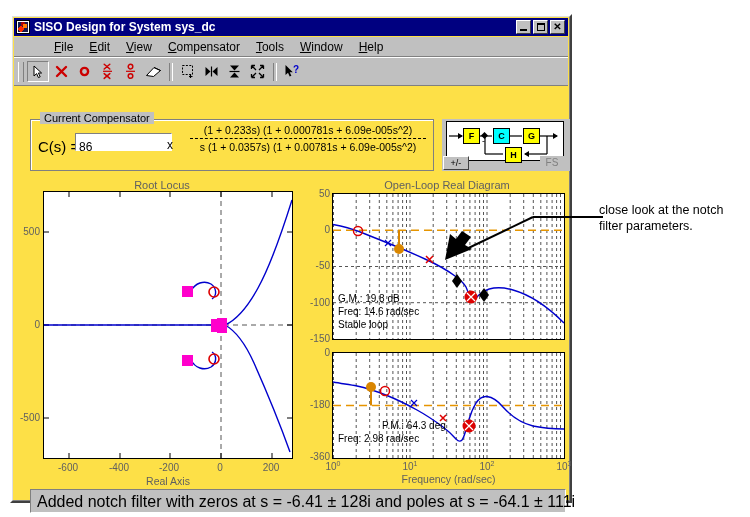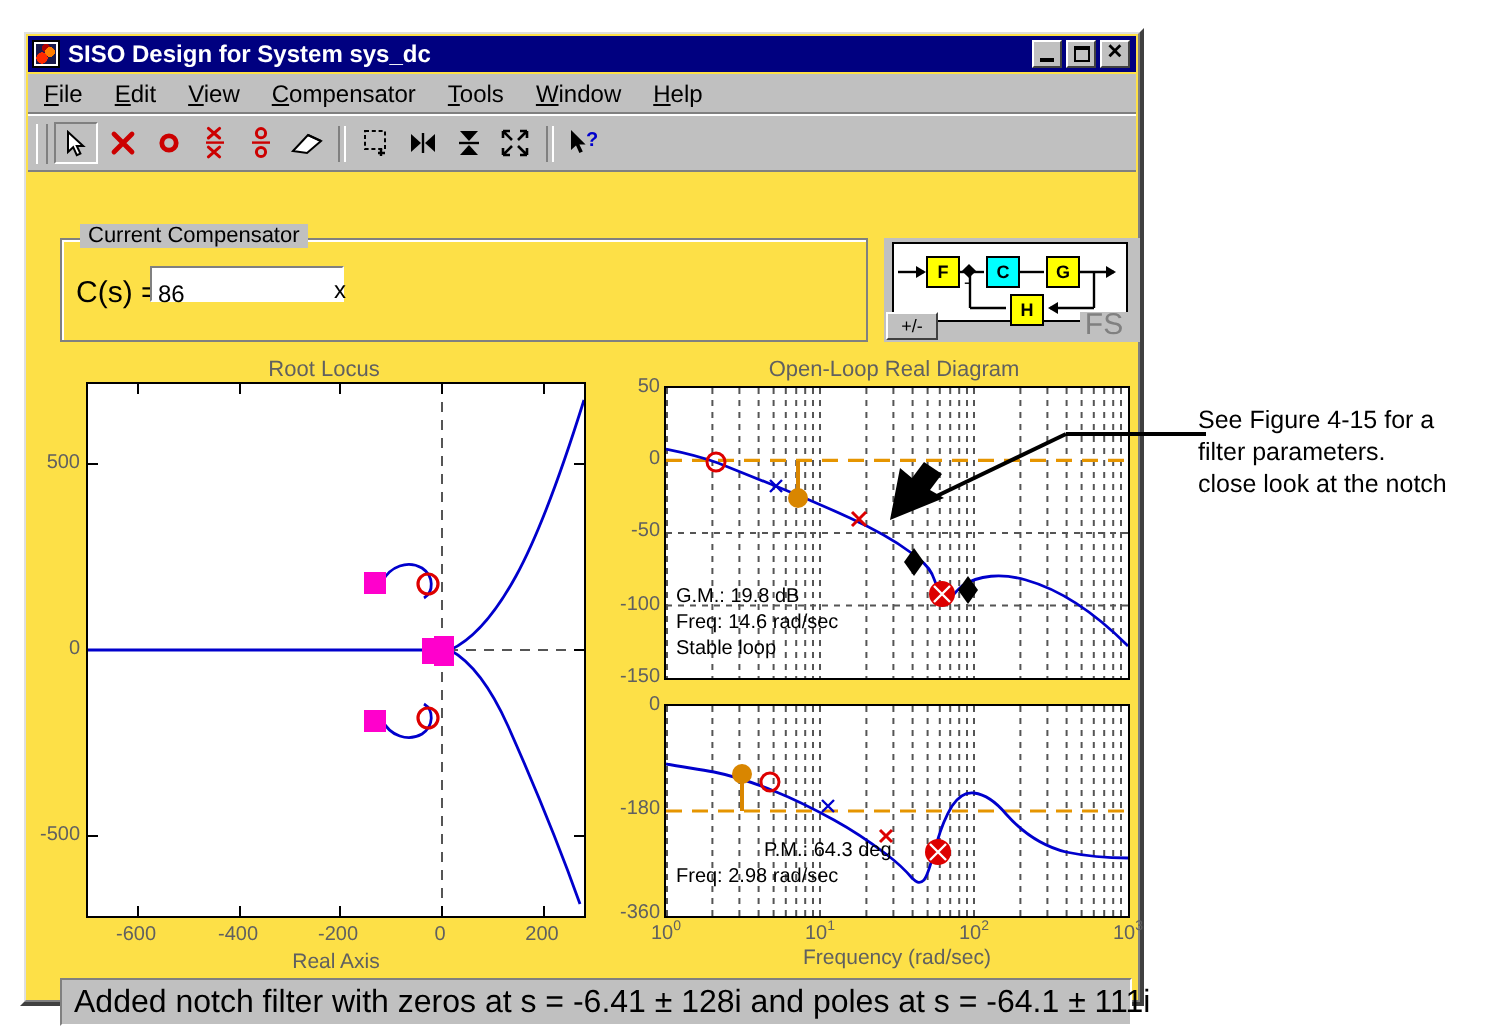--- a/index.html
+++ b/index.html
@@ -55,20 +55,21 @@
   }
   .tbtn .min{position:absolute;left:3px;bottom:2px;width:7px;height:2px;background:#000;}
   .tbtn .max{position:absolute;left:3px;top:2px;width:8px;height:8px;border:1px solid #000;border-top-width:2px;box-sizing:border-box;}
   .tbtn .cls{position:absolute;left:0;top:0;width:100%;height:100%;line-height:12px;font-size:10px;font-weight:bold;}
 
   
   .menubar{
     position:absolute;left:2px;top:21px;right:2px;height:19px;
     background:#c0c0c0;display:flex;align-items:center;
     border-bottom:1px solid #808080;
+    padding-left:32px;
   }
   .menuitem{
     font-size:12px;color:#000;padding:1px 8px;white-space:nowrap;cursor:default;
   }
   .menuitem u{text-decoration:underline;}
 
   
   .toolbar{
     position:absolute;left:2px;top:41px;right:2px;height:27px;
     background:#c0c0c0;display:flex;align-items:center;padding-left:4px;
@@ -136,21 +137,21 @@
   .bd-minus{position:absolute;left:35px;top:14px;font-size:9px;color:#000;}
   .pm-btn{
     position:absolute;left:1px;top:37px;width:26px;height:14px;
     background:#c0c0c0;
     border-top:1px solid #ffffff;border-left:1px solid #ffffff;
     border-right:1px solid #404040;border-bottom:1px solid #404040;
     box-sizing:border-box;font-size:9px;text-align:center;line-height:12px;color:#000;
   }
   .fs-btn{
     position:absolute;left:98px;top:37px;width:24px;height:14px;
-    background:#c0c0c0;font-size:15px;text-align:center;line-height:14px;color:#808080;
+    background:#c0c0c0;font-size:10px;text-align:center;line-height:14px;color:#808080;
   }
 
   
   .plot-title{position:absolute;font-size:11px;color:#606060;text-align:center;}
 
   .axes{position:absolute;background:#ffffff;border:1px solid #000000;box-sizing:border-box;overflow:hidden;}
   .axes svg{display:block;}
 
   .ylab{position:absolute;font-size:10px;color:#606060;text-align:right;white-space:nowrap;}
   .xlab{position:absolute;font-size:10px;color:#606060;text-align:center;white-space:nowrap;}
@@ -300,20 +301,25 @@
           <text x="9" y="9" font-family="Liberation Sans, sans-serif" font-size="10" font-weight="bold" fill="#0000cc">?</text>
         </svg>
       </div>
     </div>
 
     <div class="groupbox"></div>
     <div class="group-title">Current Compensator</div>
     <div class="cs-label">C(s) =</div>
     <div class="gain-input" placeholder="gain">86</div>
     <div class="times">x</div>
+    <div class="frac">
+      <div class="num">(1 + 0.233s) (1 + 0.000781s + 6.09e-005s^2)</div>
+      <div class="bar"></div>
+      <div class="den">s (1 + 0.0357s) (1 + 0.00781s + 6.09e-005s^2)</div>
+    </div>
 
     <div class="blockdiag">
       <div class="bd-box">
         <svg width="116" height="38" viewBox="0 0 116 38" style="position:absolute;left:0;top:0;">
           <line x1="2" y1="14" x2="15" y2="14" stroke="#000" stroke-width="1.2"></line>
           <path d="M11 11 L16 14 L11 17 Z" fill="#000"></path>
           <line x1="33" y1="14" x2="45" y2="14" stroke="#000" stroke-width="1.2"></line>
           <line x1="63" y1="14" x2="75" y2="14" stroke="#000" stroke-width="1.2"></line>
           <line x1="93" y1="14" x2="110" y2="14" stroke="#000" stroke-width="1.2"></line>
           <path d="M106 11 L111 14 L106 17 Z" fill="#000"></path>
@@ -542,18 +548,17 @@
 
   </div>
 
   <svg style="position:absolute;left:415px;top:205px;width:190px;height:70px;" viewBox="0 0 190 70">
     <line x1="188" y1="12" x2="118" y2="12" stroke="#000000" stroke-width="2"></line>
     <line x1="118" y1="12" x2="43" y2="48" stroke="#000000" stroke-width="2"></line>
     <path d="M30 55 L57 44 L50 40 L56 32 L47 26 L41 34 L35 29 Z" fill="#000000"></path>
   </svg>
 
   <div class="annot">
-    <div>See Figure 4-15 for a</div>
+    <div>close look at the notch</div>
     <div>filter parameters.</div>
-    <div>close look at the notch</div>
   </div>
 
 </div>
 
 </body></html>

